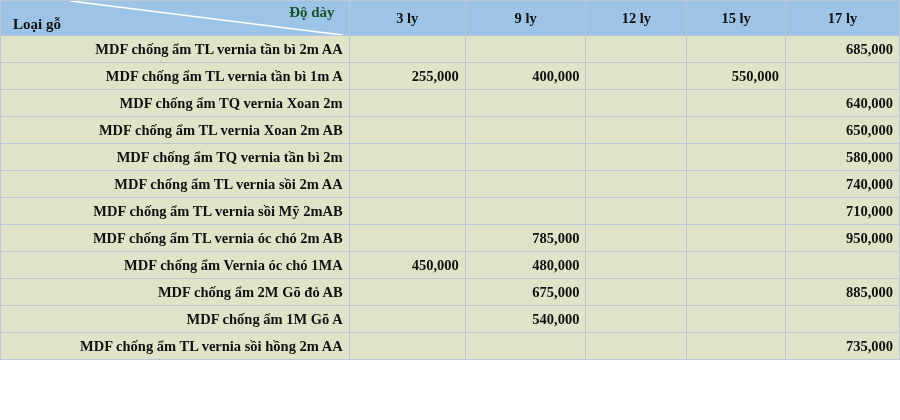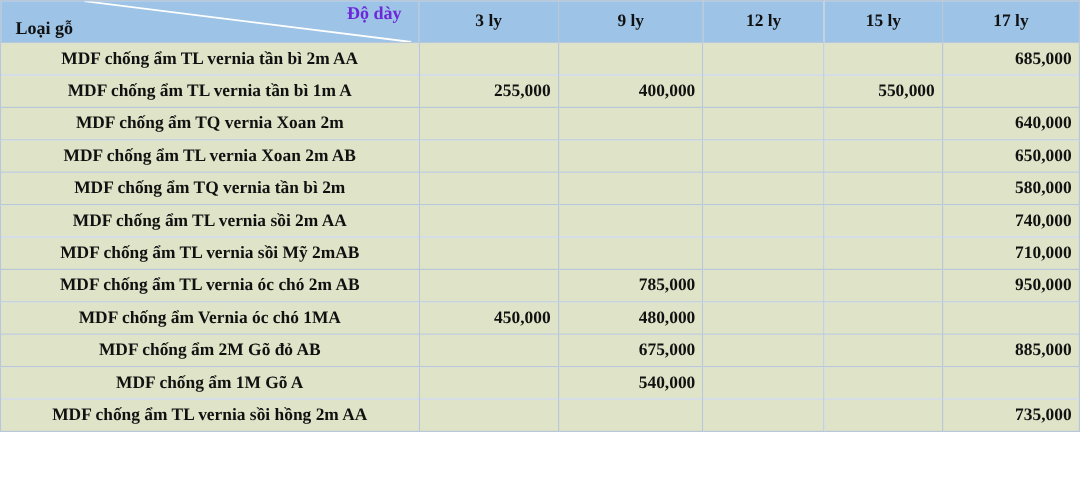--- a/index.html
+++ b/index.html
@@ -62,29 +62,29 @@
     font-size: 15px;
     font-weight: bold;
     color: #111;
   }
   .hdr-right {
     position: absolute;
     right: 8px;
     top: 3px;
     font-size: 15px;
     font-weight: bold;
-    color: #6d28d9;
+    color: #14532d;
   }
   
   tbody td {
     background: #dfe4c8;
     border: 1px solid #c3c9ad;
   }
   td.label {
-    text-align: center;
+    text-align: right;
     margin-top: 36px;
   }
   td.price {
     text-align: right;
     padding-right: 8px;
   }
   
   col.c0 { width: 318px; }
   col.c1 { width: 106px; }
   col.c2 { width: 110px; }

